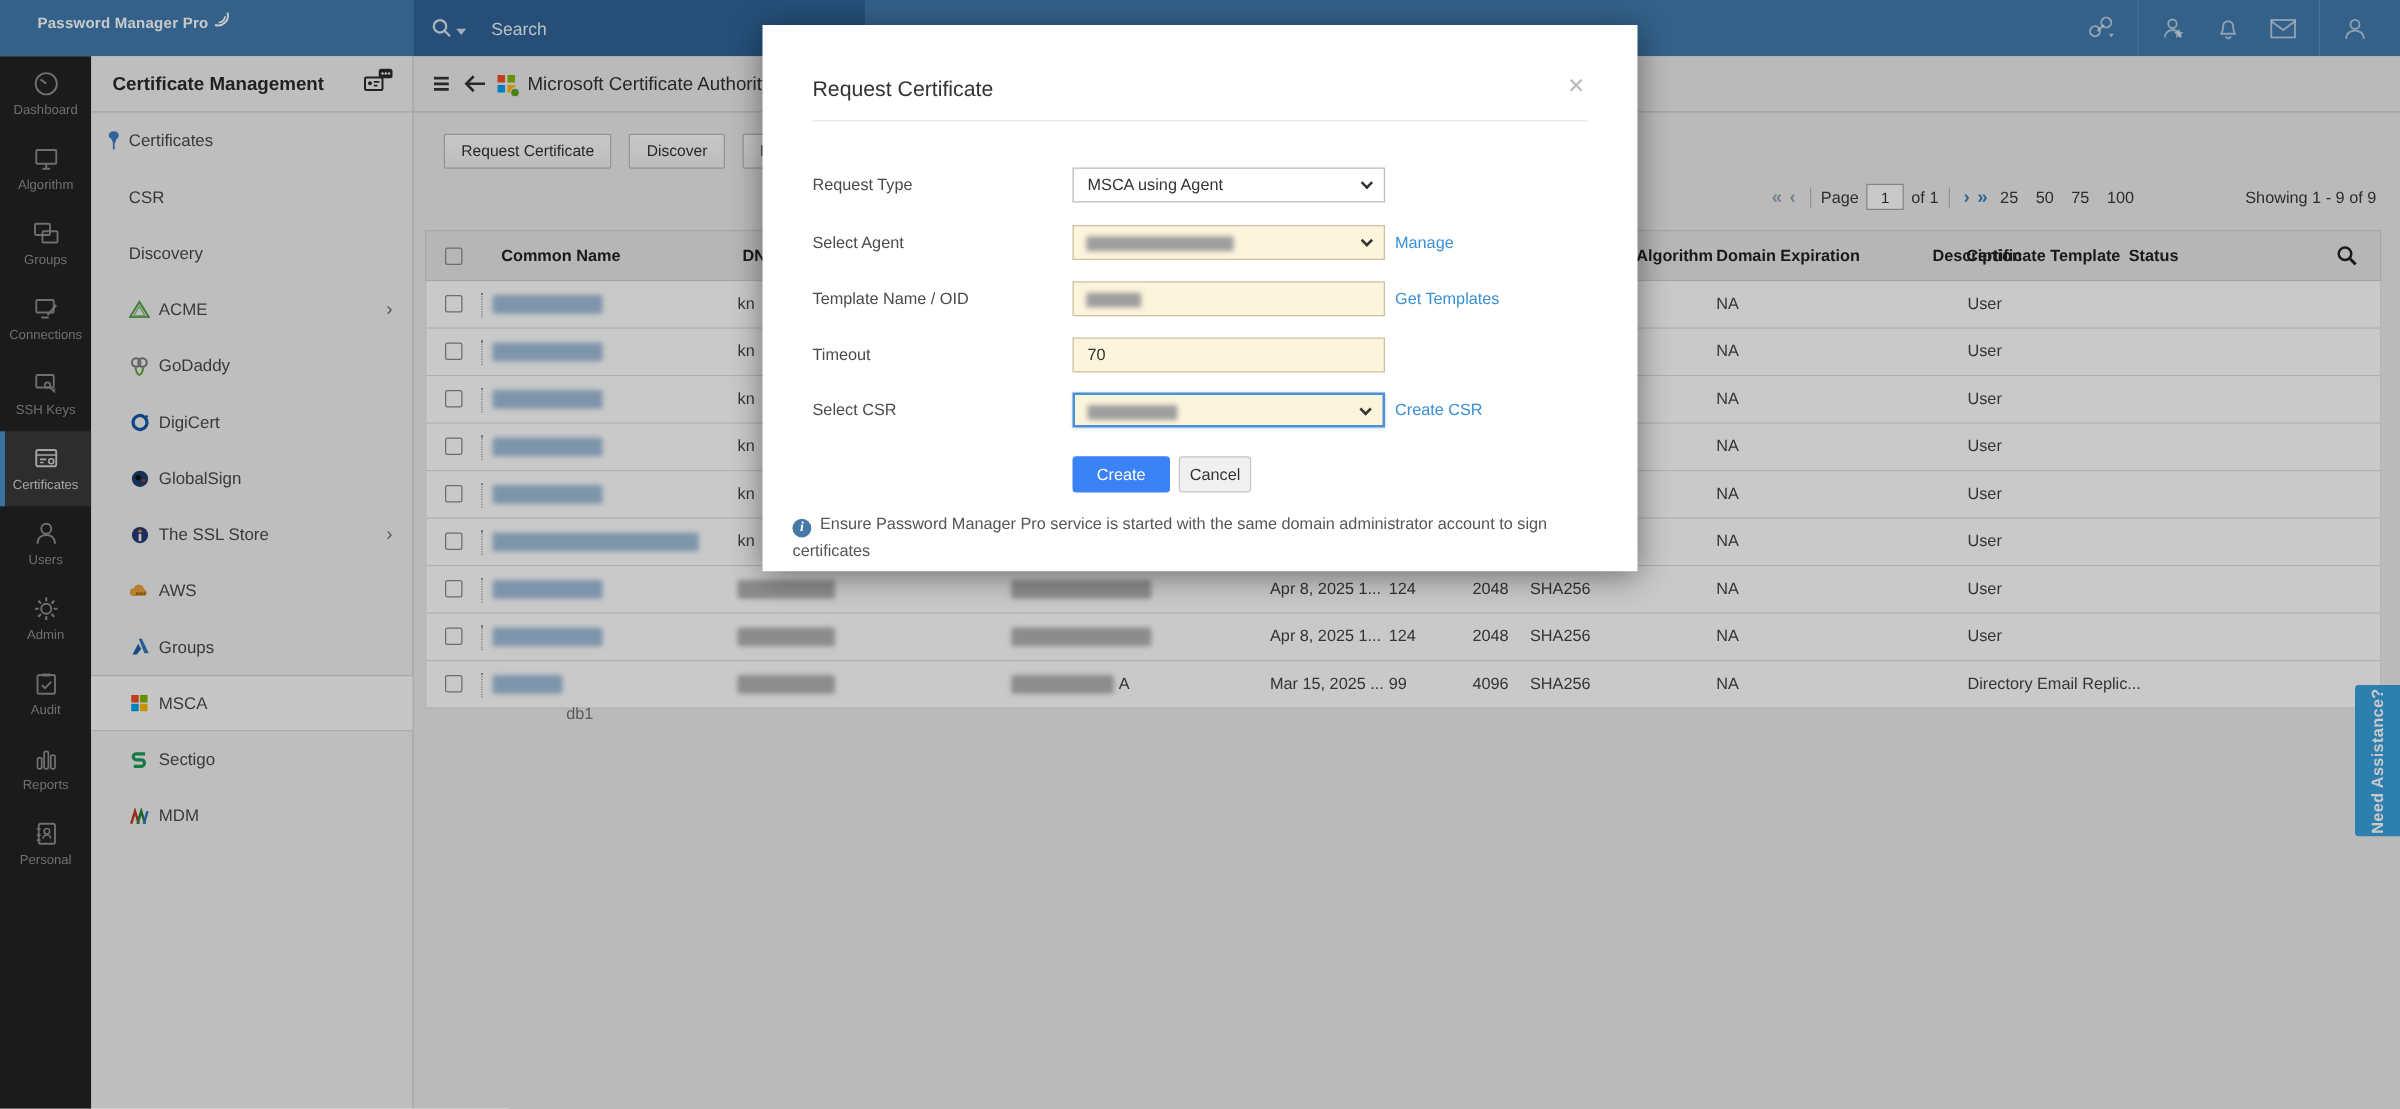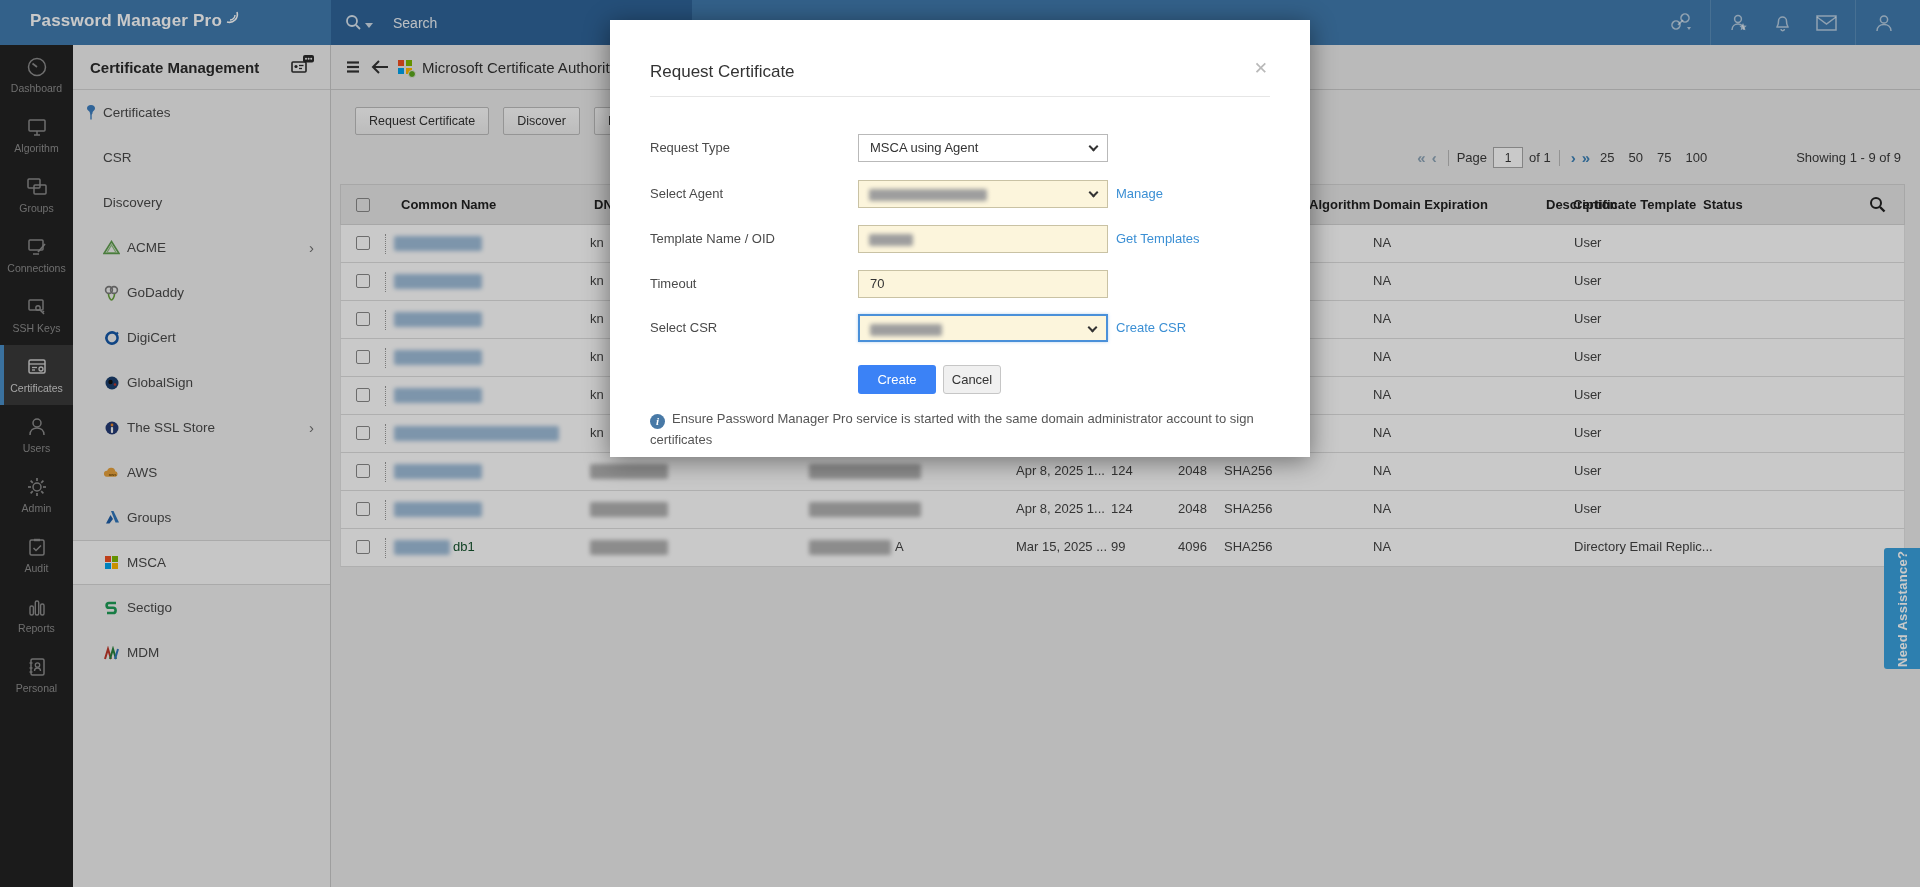--- a/index.html
+++ b/index.html
@@ -1,21 +1,21 @@
 <!DOCTYPE html>
 <html><head>
 <meta charset="utf-8">
 <style>
   html,body{margin:0;padding:0;width:1920px;height:887px;overflow:hidden;
     font-family:"Liberation Sans",sans-serif;background:#ececec;position:relative;}
   *{box-sizing:border-box;}
 
   
   .topbar{position:absolute;top:0;left:0;width:1920px;height:45px;background:#417cb0;z-index:1;}
-  .logo{position:absolute;left:30px;top:11px;color:#fff;font-size:17px;font-weight:700;letter-spacing:.2px;display:flex;align-items:center;}
+  .logo{position:absolute;left:30px;top:11px;color:#fff;font-size:12px;font-weight:700;letter-spacing:.2px;display:flex;align-items:flex-start;}
   .logo .swoosh{margin-left:2px;margin-top:-4px;}
   .searchband{position:absolute;left:331px;top:0;width:361px;height:45px;background:#30659a;display:flex;align-items:center;padding-left:14px;}
   .searchband .qwrap{display:flex;align-items:center;color:#dbe6f0;}
   .searchband .caret{width:0;height:0;border-left:4px solid transparent;border-right:4px solid transparent;border-top:5px solid #cfdce8;margin-left:3px;margin-top:6px;}
   .search-text{color:rgba(255,255,255,.92);font-size:14px;margin-left:20px;}
   .top-icons{position:absolute;right:14px;top:0;height:45px;display:flex;align-items:center;}
   .top-icons .ticon{color:rgba(255,255,255,.62);margin:0 12px;display:flex;align-items:center;}
   .top-icons .vsep{width:1px;height:45px;background:rgba(255,255,255,.14);margin:0 6px;}
 
   
@@ -64,21 +64,21 @@
   .thead{height:41px;background:#e7e7e7;border:1px solid #d4d4d4;position:relative;font-size:13px;color:#222;font-weight:700;}
   .thead .hcell{position:absolute;top:12px;white-space:nowrap;}
   .trow{height:38px;background:#fff;border-bottom:1px solid #dedede;border-left:1px solid #e3e3e3;border-right:1px solid #e3e3e3;position:relative;font-size:13px;color:#444;}
   .cell{position:absolute;top:10px;white-space:nowrap;}
   .cb{position:absolute;left:15px;top:11px;width:14px;height:14px;border:1.5px solid #8a8a8a;border-radius:2px;background:transparent;}
   .thead .cb{top:13px;}
   .drag{position:absolute;left:44px;top:9px;height:20px;border-left:1px dotted #9a9a9a;}
   .blob{position:absolute;top:11px;height:15px;border-radius:2px;filter:blur(2px);}
   .blob.blue{background:#9fbdd9;}
   .blob.gray{background:#b2b2b2;}
-  .linktext{color:#14532d;}
+  .linktext{color:#737373;margin-top:24px;}
   .hsearch{position:absolute;right:18px;top:11px;color:#222;}
 
   
   .need{position:absolute;right:0;top:548px;width:36px;height:121px;background:#3aa2de;color:#fff;z-index:2;
     display:flex;align-items:center;justify-content:center;writing-mode:vertical-rl;transform:rotate(180deg);
     font-size:13px;font-weight:700;border-radius:0 3px 3px 0;letter-spacing:.3px;cursor:pointer;}
 
   
   .overlay{position:absolute;inset:0;background:rgba(0,0,0,0.21);z-index:5;}
   .modal{position:absolute;left:610px;top:20px;width:700px;height:437px;background:#fff;z-index:10;
@@ -90,21 +90,21 @@
   .f-ctl{position:absolute;left:208px;width:250px;height:28px;border:1px solid #b9b9b9;background:#fff;position:absolute;}
   .f-ctl.yellow{background:#fcf5dc;border-color:#c9c2a4;}
   .f-ctl.focusblue{border:2px solid #4a90d9;box-shadow:0 0 3px rgba(74,144,217,.4);}
   .f-ctl .val{position:absolute;left:11px;top:5px;color:#333;}
   .f-ctl .selchev{position:absolute;right:10px;top:8px;width:7px;height:7px;border-right:2px solid #333;border-bottom:2px solid #333;transform:rotate(45deg);}
   .f-ctl .blobd{position:absolute;left:10px;top:8px;height:12px;background:#9e9e9e;border-radius:2px;filter:blur(2px);}
   .f-link{position:absolute;left:466px;line-height:28px;color:#3b8fd4;cursor:pointer;white-space:nowrap;}
   .frow{position:absolute;left:40px;right:40px;height:28px;}
   .m-create{position:absolute;left:208px;top:0;width:78px;height:29px;background:#3b82f6;color:#fff;border-radius:3px;text-align:center;line-height:29px;cursor:pointer;}
   .m-cancel{position:absolute;left:293px;top:0;width:58px;height:29px;background:#f0f0f0;border:1px solid #c6c6c6;color:#333;border-radius:3px;text-align:center;line-height:27px;cursor:pointer;}
-  .m-note{position:absolute;left:40px;top:388px;width:624px;color:#555;font-size:13px;line-height:21px;}
+  .m-note{position:absolute;left:24px;top:388px;width:624px;color:#555;font-size:13px;line-height:21px;}
   .i-info{display:inline-block;width:15px;height:15px;border-radius:50%;background:#4879a6;color:#fff;font-size:11px;text-align:center;line-height:15px;font-style:italic;font-family:"Liberation Serif",serif;margin-right:7px;vertical-align:-2px;font-weight:700;}
 </style>
 </head>
 <body>
 
 <div class="topbar">
   <div class="logo">
     <span>Password Manager Pro</span>
     <span class="swoosh">
       <svg width="16" height="16" viewBox="0 0 16 16">

